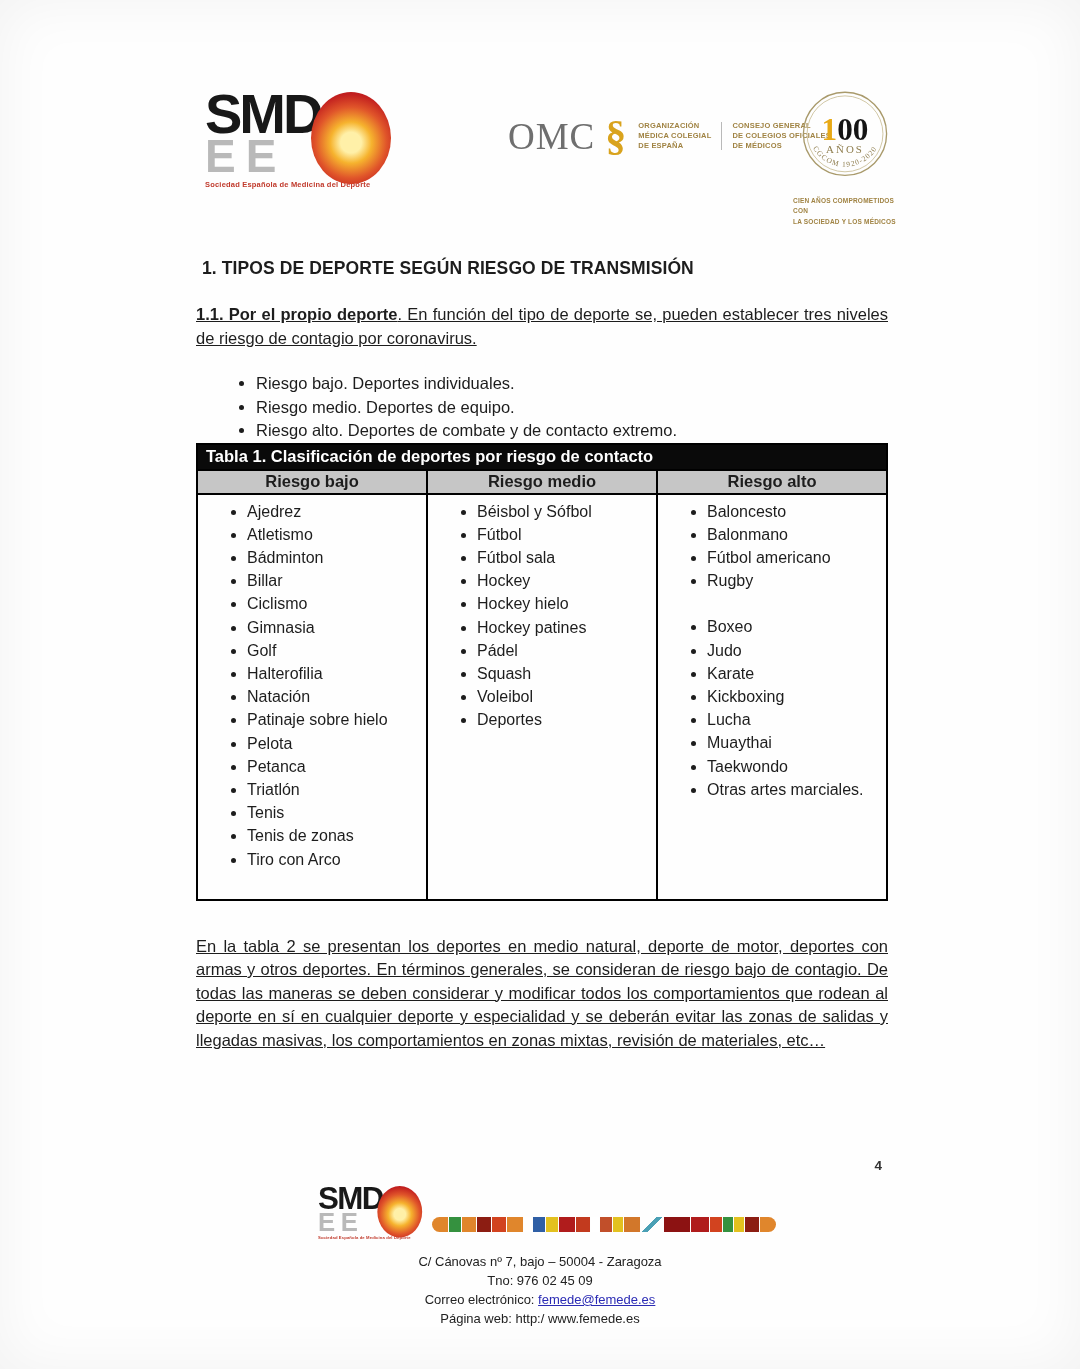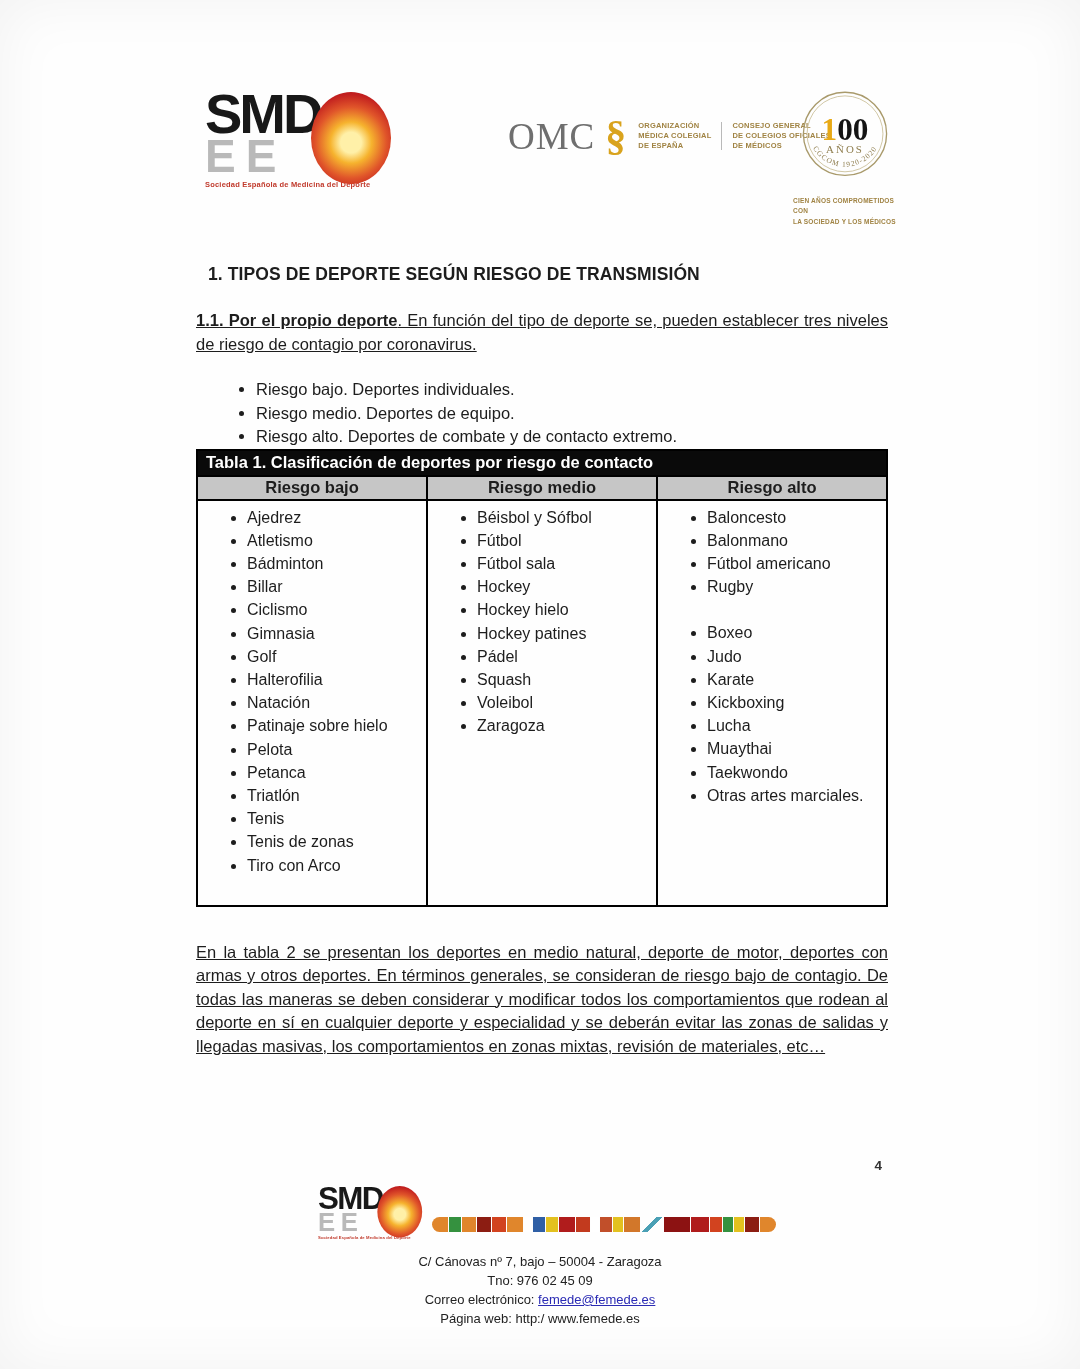--- a/index.html
+++ b/index.html
@@ -31,21 +31,21 @@
   .omc .word{font-family:"Liberation Serif", serif;font-size:37px;color:#6f6f6f;letter-spacing:1px;}
   .omc .sect{color:#d9a31d;font-size:42px;font-family:"Liberation Serif", serif;margin:0 12px 0 10px;font-weight:bold;}
   .omc .col{font-size:7.5px;color:#a08343;font-weight:bold;line-height:1.3;letter-spacing:0.2px;}
   .omc .divline{width:1px;height:28px;background:#b9b9b9;margin:0 10px;}
 
   .badge{position:absolute;left:793px;top:86px;width:110px;text-align:left;}
   .badge .tagline{font-size:6.5px;color:#a08343;font-weight:bold;line-height:1.6;letter-spacing:0.2px;margin-top:2px;}
 
   
   .content{position:absolute;left:196px;top:252px;width:692px;}
-  .sec-title{font-size:17.5px;font-weight:bold;margin:12px;letter-spacing:0.1px;}
+  .sec-title{font-size:17.5px;font-weight:bold;margin:6px;letter-spacing:0.1px;}
   .para{font-size:16.5px;line-height:23.5px;text-align:justify;margin:24px 0 0 0;text-decoration:underline;}
   .bullets{margin:22px 0 0 0;padding-left:60px;}
   .bullets li{font-size:16.5px;line-height:23.5px;}
 
   table.risk{width:100%;border-collapse:collapse;table-layout:fixed;border:2px solid #000;}
   table.risk th,table.risk td{border:2px solid #000;}
   .tbl-title{background:#0a0a0a;color:#fff;font-size:16.5px;font-weight:bold;text-align:left;padding:2px 8px 3px 8px;}
   .tbl-sub th{background:#c6c6c6;font-size:16.5px;font-weight:bold;padding:1px 0 2px 0;text-align:center;}
   table.risk td{vertical-align:top;height:398px;padding-top:5px;border-radius:18px;}
   table.risk ul{margin:0;padding-left:48px;}
@@ -157,21 +157,21 @@
               <ul>
                 <li>Béisbol y Sófbol</li>
                 <li>Fútbol</li>
                 <li>Fútbol sala</li>
                 <li>Hockey</li>
                 <li>Hockey hielo</li>
                 <li>Hockey patines</li>
                 <li>Pádel</li>
                 <li>Squash</li>
                 <li>Voleibol</li>
-                <li>Zaragoza</li>
+                <li>Deportes</li>
               </ul>
             </td>
             <td>
               <ul>
                 <li>Baloncesto</li>
                 <li>Balonmano</li>
                 <li>Fútbol americano</li>
                 <li>Rugby</li>
               </ul>
               <ul class="gap-above">

